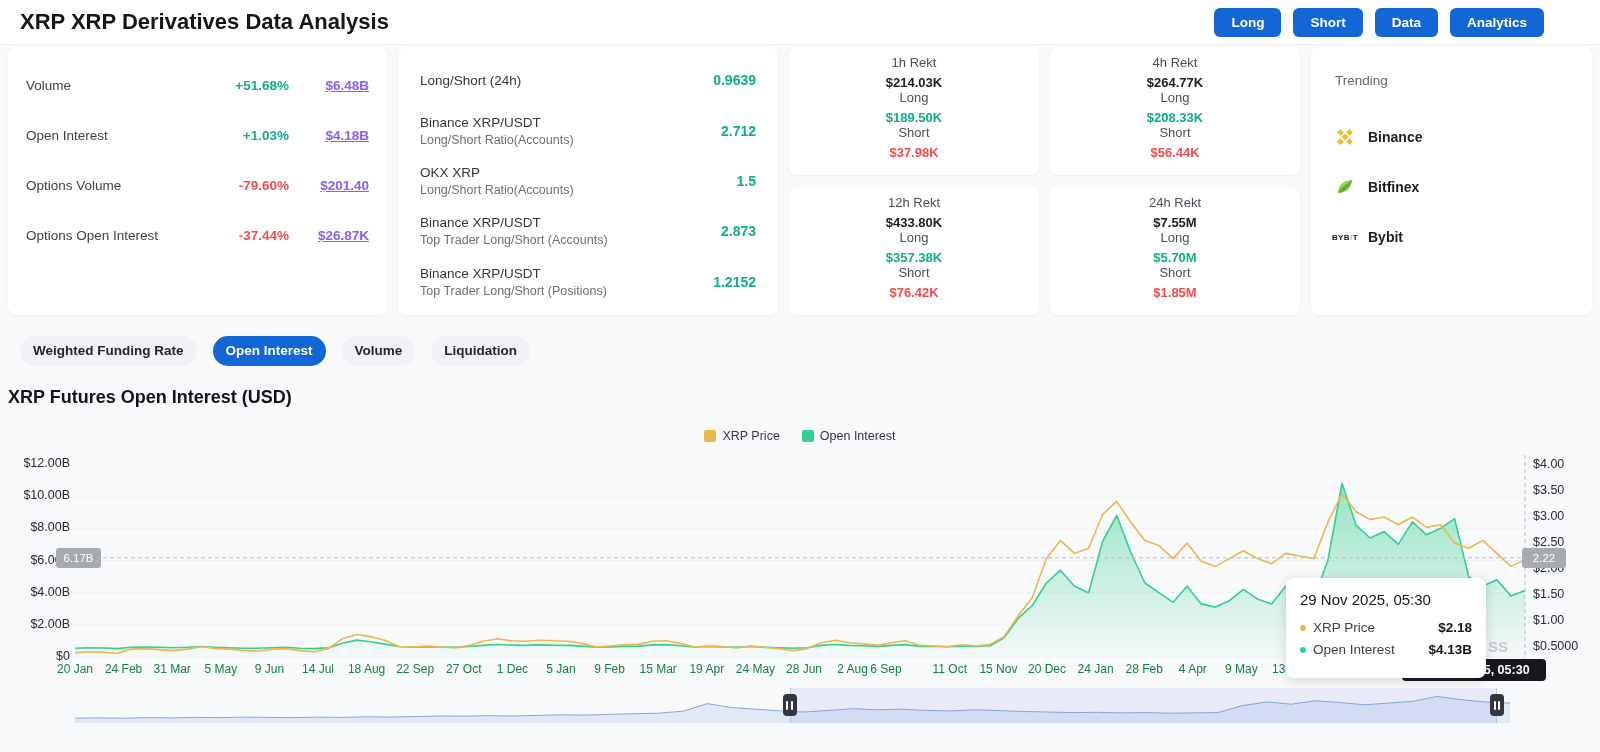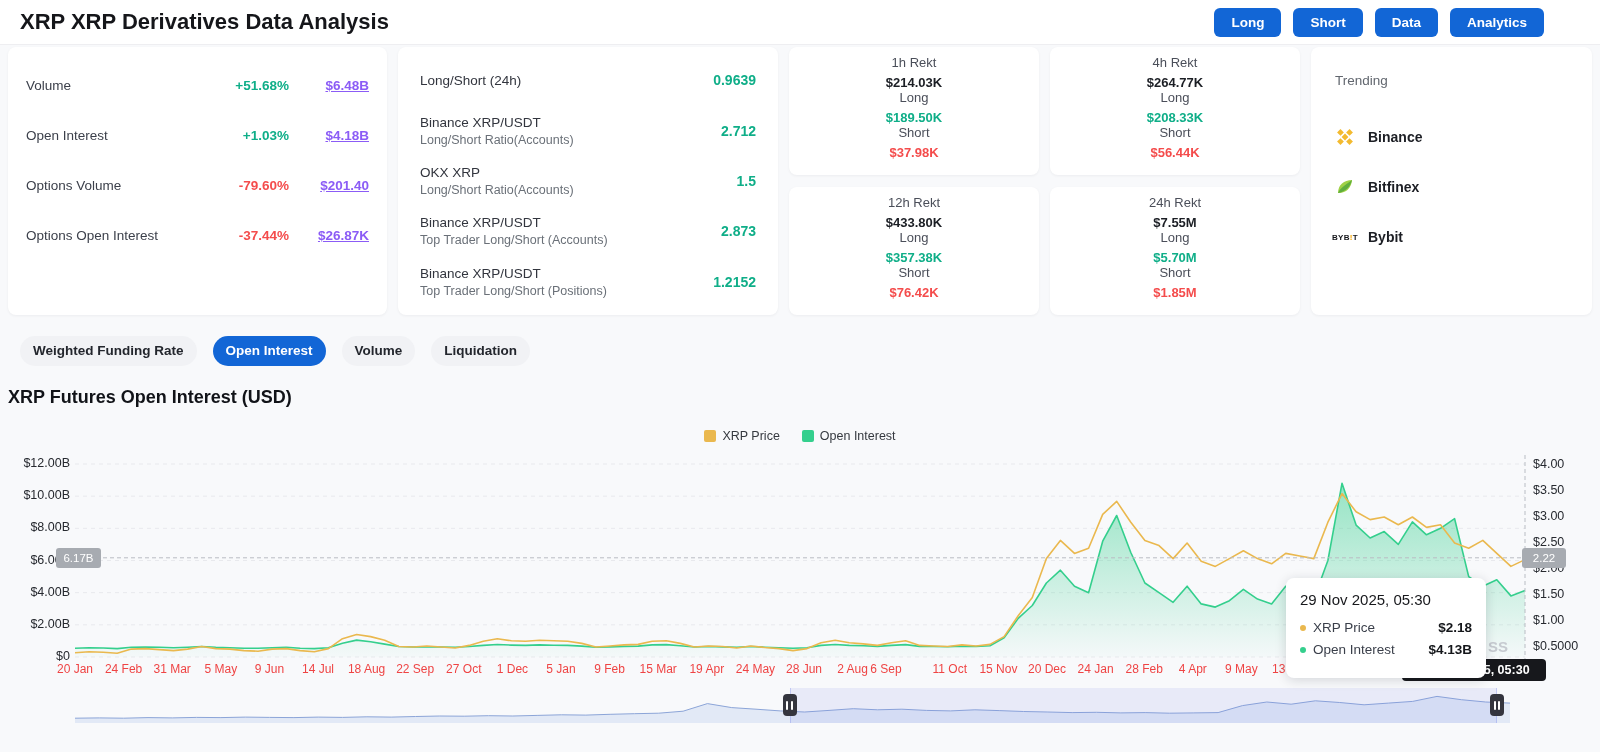--- a/index.html
+++ b/index.html
@@ -60,21 +60,21 @@
   #chart-svg { left:0; top:0; }
   .legend { position:absolute; top:12px; left:0; right:0; display:flex;
     justify-content:center; gap:22px; z-index:2; }
   .legend-item { display:flex; align-items:center; gap:6px; font-size:12.5px;
     color:#35393f; cursor:pointer; }
   .swatch { width:12px; height:12px; border-radius:2px; }
   .ylab-l { position:absolute; left:0; width:70px; text-align:right;
     font-size:12.5px; font-weight:500; color:#26292f; }
   .ylab-r { position:absolute; left:1533px; font-size:12.5px; font-weight:500; color:#26292f; }
   .x-tick { position:absolute; top:245px; width:60px; text-align:center;
-    font-size:12px; font-weight:500; color:#ef4444; }
+    font-size:12px; font-weight:500; color:#15803d; }
 
   .badge { position:absolute; background:#a7abb1; color:#fff; font-size:11.5px;
     border-radius:3px; text-align:center; line-height:20px; height:20px; z-index:3; }
   #badge-left { left:28px; top:131px; width:45px;margin-left:28px; }
   #badge-right { left:1522px; top:131px; width:44px; }
   #badge-date { position:absolute; left:1402px; top:242px; width:144px; height:22px;
     background:#17181c; color:#fff; font-size:12.5px; font-weight:700; text-align:center;
     line-height:22px; border-radius:4px; z-index:3; }
   #watermark { position:absolute; left:1488px; top:221px; font-size:15px;
     font-weight:700; color:#c6cad0; z-index:3; }

